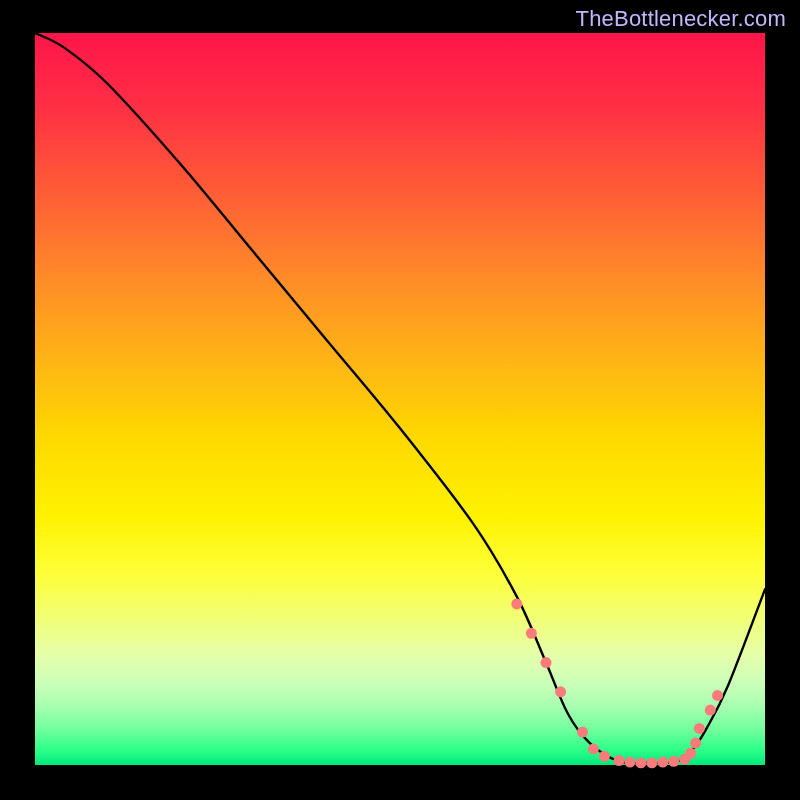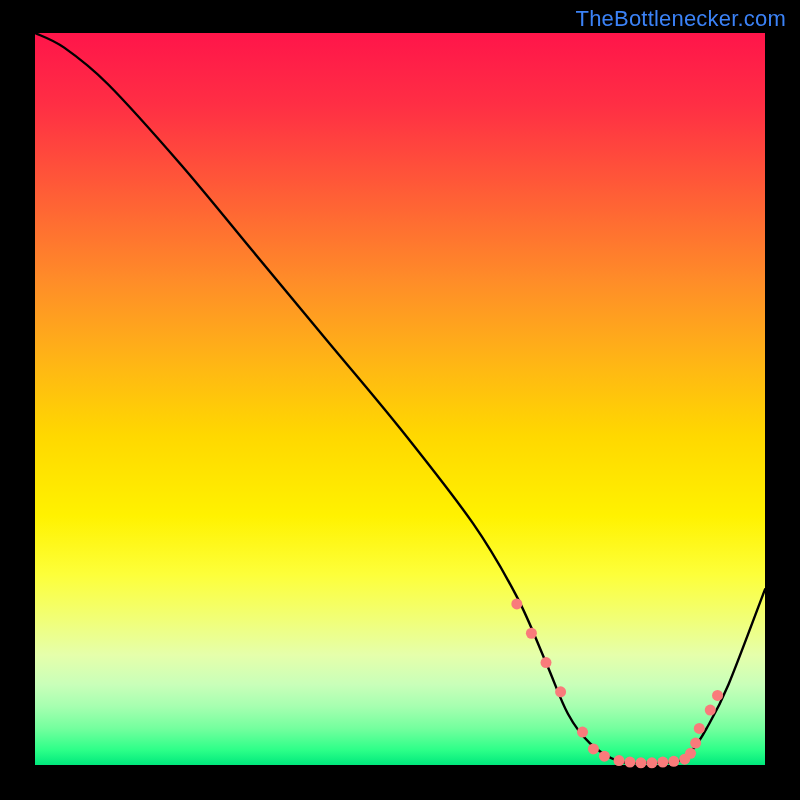--- a/index.html
+++ b/index.html
@@ -14,21 +14,21 @@
   .chart-container {
     position: relative;
     width: 800px;
     height: 800px;
     background: #000;
   }
   .attribution {
     position: absolute;
     top: 6px;
     right: 14px;
-    color: #3b82f6;
+    color: #c4b5fd;
     font-size: 22px;
     font-weight: 400;
     letter-spacing: 0.2px;
     z-index: 10;
   }
   .plot-area {
     position: absolute;
     left: 35px;
     top: 33px;
     width: 730px;

